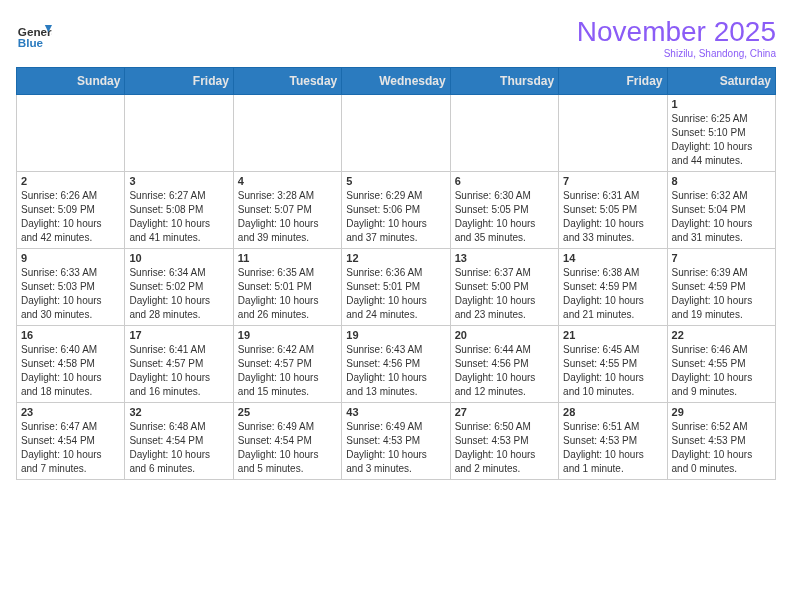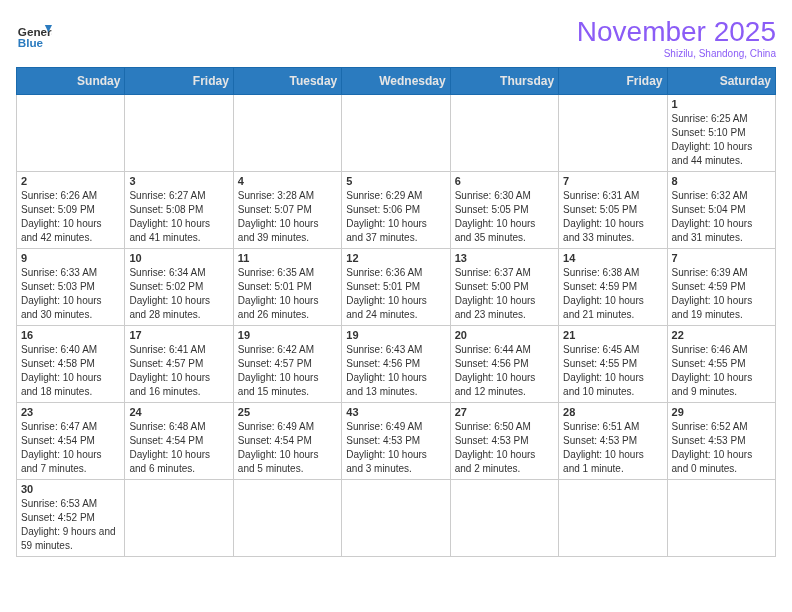--- a/index.html
+++ b/index.html
@@ -256,21 +256,21 @@
         </td>
       </tr>
       <tr>
         <td>
           <span class="day-number">23</span>
           <div class="day-info">Sunrise: 6:47 AM
 Sunset: 4:54 PM
 Daylight: 10 hours and 7 minutes.</div>
         </td>
         <td>
-          <span class="day-number">24</span>
+          <span class="day-number">32</span>
           <div class="day-info">Sunrise: 6:48 AM
 Sunset: 4:54 PM
 Daylight: 10 hours and 6 minutes.</div>
         </td>
         <td>
           <span class="day-number">25</span>
           <div class="day-info">Sunrise: 6:49 AM
 Sunset: 4:54 PM
 Daylight: 10 hours and 5 minutes.</div>
         </td>
@@ -292,28 +292,14 @@
 Sunset: 4:53 PM
 Daylight: 10 hours and 1 minute.</div>
         </td>
         <td>
           <span class="day-number">29</span>
           <div class="day-info">Sunrise: 6:52 AM
 Sunset: 4:53 PM
 Daylight: 10 hours and 0 minutes.</div>
         </td>
       </tr>
-      <tr class="last-row">
-        <td>
-          <span class="day-number">30</span>
-          <div class="day-info">Sunrise: 6:53 AM
-Sunset: 4:52 PM
-Daylight: 9 hours and 59 minutes.</div>
-        </td>
-        <td class="empty-cell"></td>
-        <td class="empty-cell"></td>
-        <td class="empty-cell"></td>
-        <td class="empty-cell"></td>
-        <td class="empty-cell"></td>
-        <td class="empty-cell"></td>
-      </tr>
     </tbody>
 </table>
 
 </body></html>

